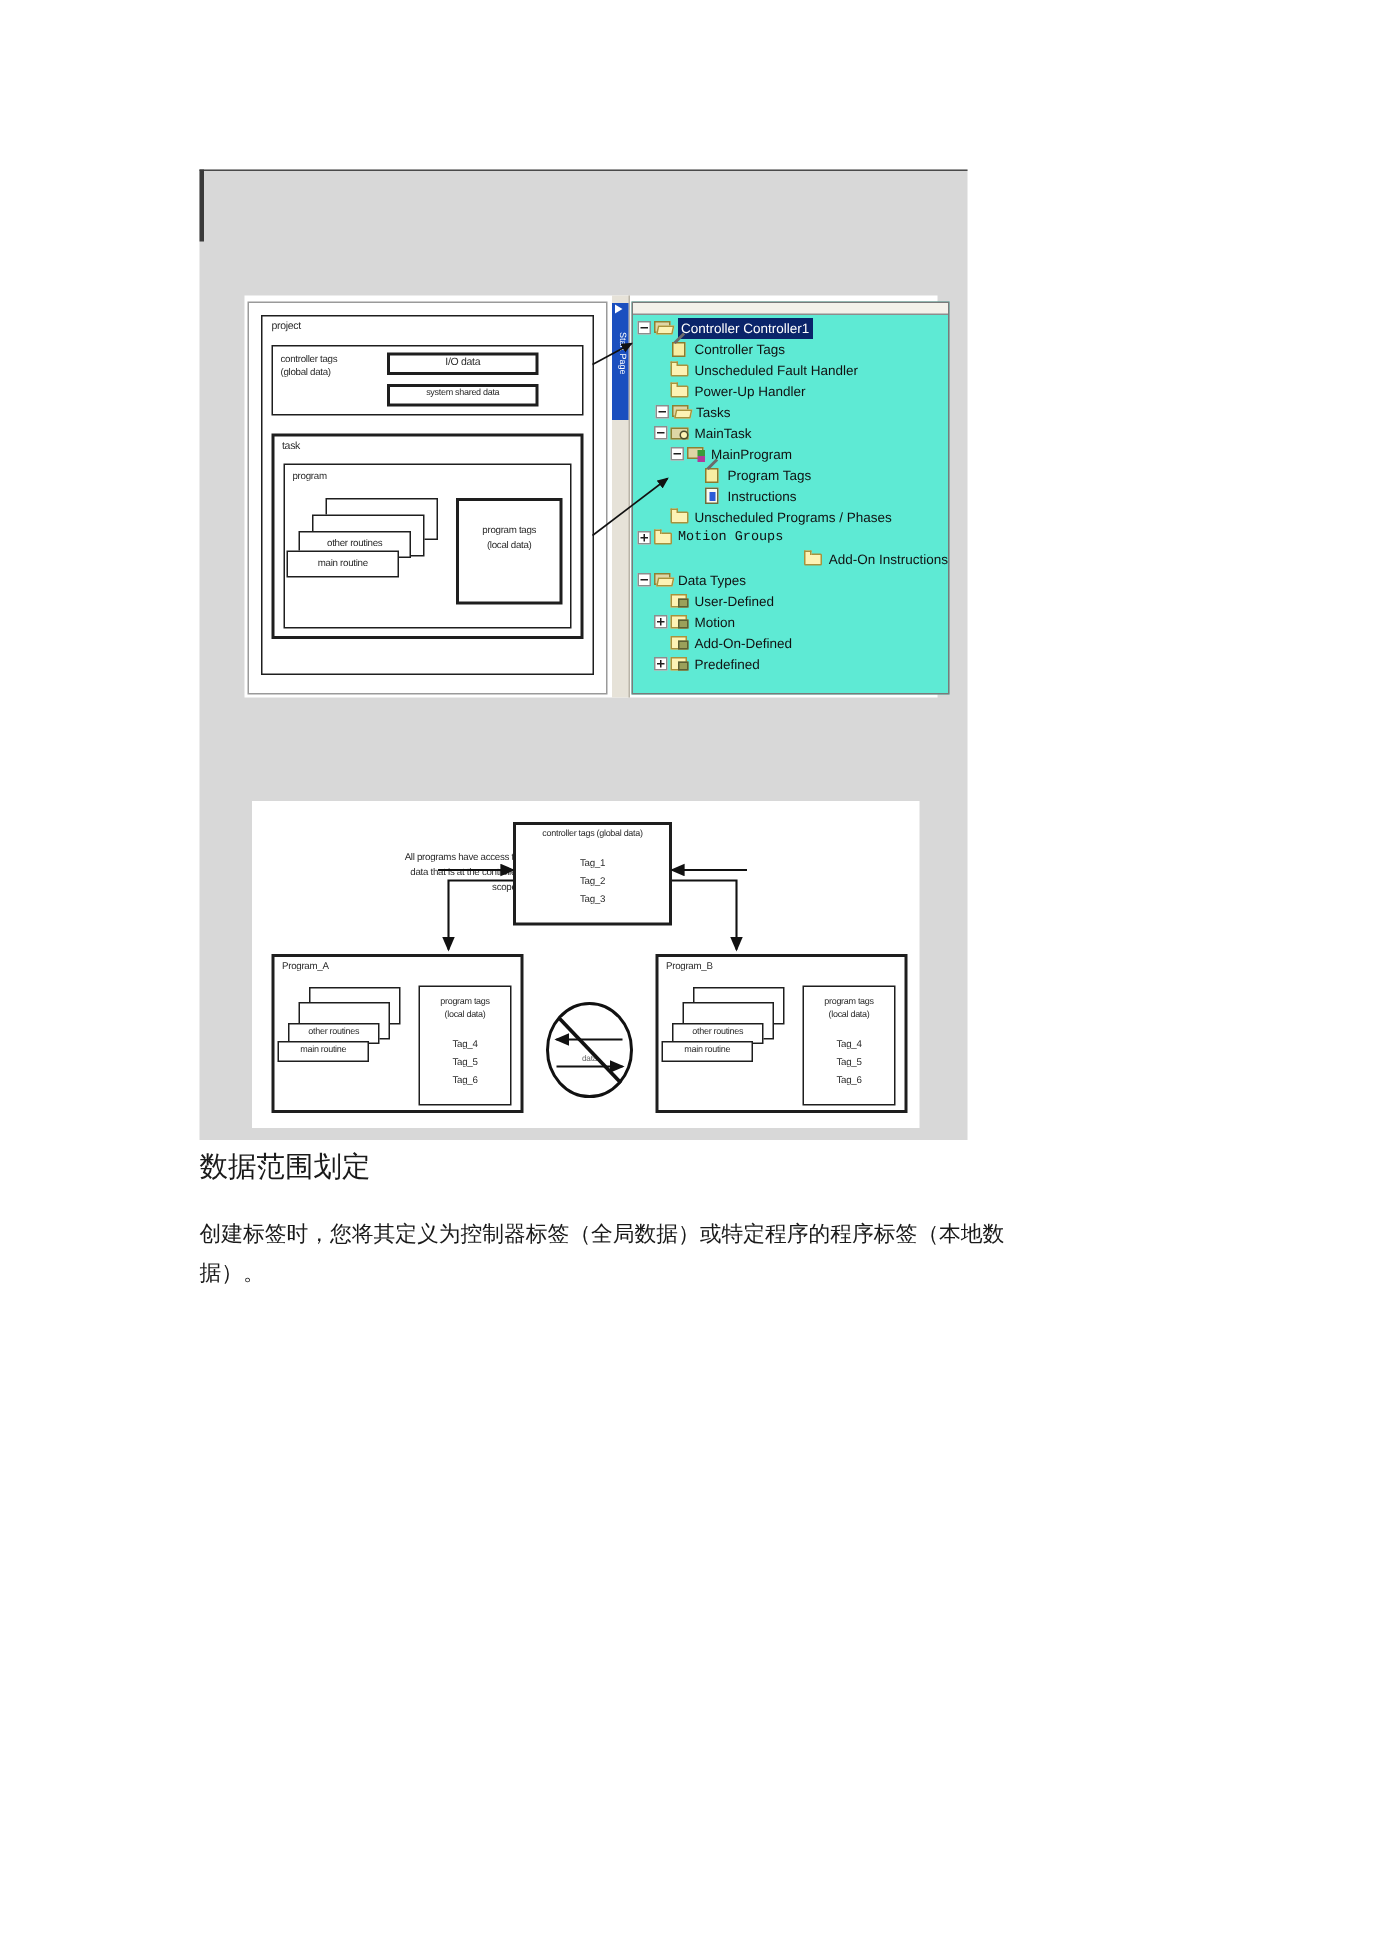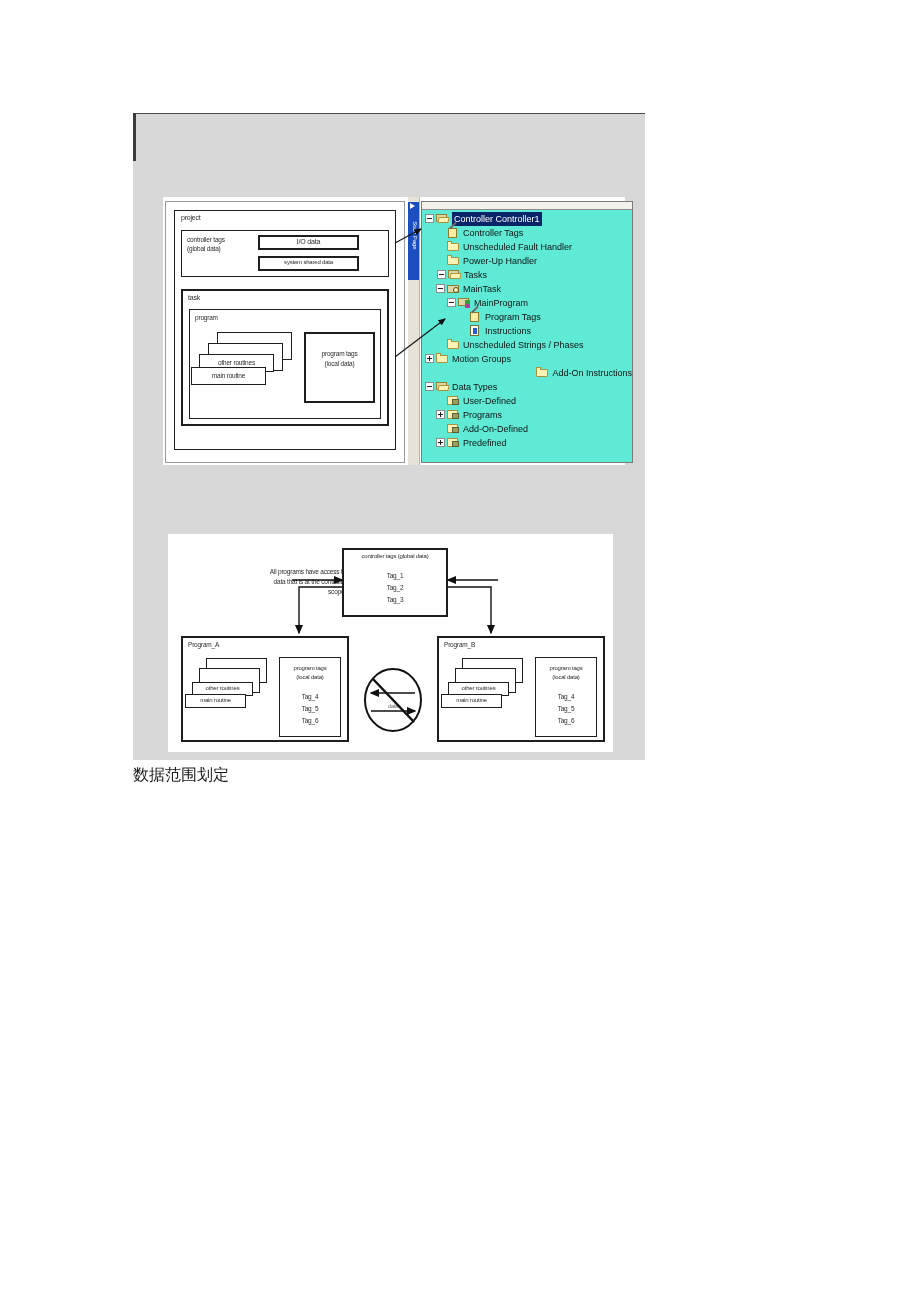--- a/index.html
+++ b/index.html
@@ -164,21 +164,21 @@
     position:absolute;left:35px;top:420px;width:445px;height:218px;
     background:#ffffff;
   }
 
   
   .ctext{
     position:absolute;
     font-family:"Liberation Serif","DejaVu Serif",serif;
     color:#1a1a1a;
   }
-  .t1{left:133px;top:765px;font-size:16px;}
+  .t1{left:133px;top:765px;font-size:19px;}
   .t2{left:133px;top:810px;width:560px;font-size:14.5px;line-height:26px;}
 </style>
 </head>
 <body>
 
 <div class="page">
 
   <div class="shot">
 
     <div class="fig1">
@@ -227,26 +227,26 @@
         <div class="tree" id="tree-root">
             <div class="tnode sel" style="padding-left: 0px;"><span class="expander"></span><span class="ico ico-folder-open"></span><span class="txt">Controller Controller1</span></div>
             <div class="tnode" style="padding-left: 11px;"><span class="spacer9"></span><span class="ico ico-tag"></span><span class="txt">Controller Tags</span></div>
             <div class="tnode" style="padding-left: 11px;"><span class="spacer9"></span><span class="ico ico-folder"></span><span class="txt">Unscheduled Fault Handler</span></div>
             <div class="tnode" style="padding-left: 11px;"><span class="spacer9"></span><span class="ico ico-folder"></span><span class="txt">Power-Up Handler</span></div>
             <div class="tnode" style="padding-left: 12px;"><span class="expander"></span><span class="ico ico-folder-open"></span><span class="txt">Tasks</span></div>
             <div class="tnode" style="padding-left: 11px;"><span class="expander"></span><span class="ico ico-task"></span><span class="txt">MainTask</span></div>
             <div class="tnode" style="padding-left: 22px;"><span class="expander"></span><span class="ico ico-prog"></span><span class="txt">MainProgram</span></div>
             <div class="tnode" style="padding-left: 33px;"><span class="spacer9"></span><span class="ico ico-tag"></span><span class="txt">Program Tags</span></div>
             <div class="tnode" style="padding-left: 33px;"><span class="spacer9"></span><span class="ico ico-routine"></span><span class="txt">Instructions</span></div>
-            <div class="tnode" style="padding-left: 11px;"><span class="spacer9"></span><span class="ico ico-folder"></span><span class="txt">Unscheduled Strings / Phases</span></div>
-            <div class="tnode" style="padding-left: 0px;"><span class="expander plus"></span><span class="ico ico-folder"></span><span class="txt">Motion Groups</span></div>
+            <div class="tnode" style="padding-left: 11px;"><span class="spacer9"></span><span class="ico ico-folder"></span><span class="txt">Unscheduled Programs / Phases</span></div>
+            <div class="tnode" style="padding-left: 0px; font-family: Liberation Mono, monospace;"><span class="expander plus"></span><span class="ico ico-folder"></span><span class="txt">Motion Groups</span></div>
             <div class="tnode" style="padding-left: 0px; text-align: right;"><span class="spacer9"></span><span class="ico ico-folder"></span><span class="txt">Add-On Instructions</span></div>
             <div class="tnode" style="padding-left: 0px; text-decoration: underline;"><span class="expander"></span><span class="ico ico-folder-open"></span><span class="txt">Data Types</span></div>
             <div class="tnode" style="padding-left: 11px;"><span class="spacer9"></span><span class="ico ico-dt"></span><span class="txt">User-Defined</span></div>
-            <div class="tnode" style="padding-left: 11px;"><span class="expander plus"></span><span class="ico ico-dt"></span><span class="txt">Programs</span></div>
+            <div class="tnode" style="padding-left: 11px;"><span class="expander plus"></span><span class="ico ico-dt"></span><span class="txt">Motion</span></div>
             <div class="tnode" style="padding-left: 11px;"><span class="spacer9"></span><span class="ico ico-dt"></span><span class="txt">Add-On-Defined</span></div>
             <div class="tnode" style="padding-left: 11px;"><span class="expander plus"></span><span class="ico ico-dt"></span><span class="txt">Predefined</span></div>
           </div>
       </div>
 
       <svg class="ov" viewBox="0 0 462 268">
         <defs>
           <marker id="ar1" markerWidth="7" markerHeight="7" refX="6" refY="3" orient="auto">
             <path d="M0,0 L7,3 L0,6 z" fill="#111"></path>
           </marker>
@@ -320,13 +320,14 @@
         <ellipse cx="225" cy="166" rx="28" ry="31" stroke="#111" stroke-width="2" fill="none"></ellipse>
         <path d="M205,145 L246,188" stroke="#111" stroke-width="2.5" fill="none"></path>
         <path d="M247,159 L203,159" stroke="#111" stroke-width="1.4" fill="none" marker-end="url(#ar2)"></path>
         <path d="M203,177 L247,177" stroke="#111" stroke-width="1.4" fill="none" marker-end="url(#ar2)"></path>
       </svg>
     </div>
   </div>
   <div class="caret"></div>
 
   <div class="ctext t1">数据范围划定</div>
+  <div class="ctext t2">创建标签时，您将其定义为控制器标签（全局数据）或特定程序的程序标签（本地数据）。</div>
 </div>
 
 </body></html>

